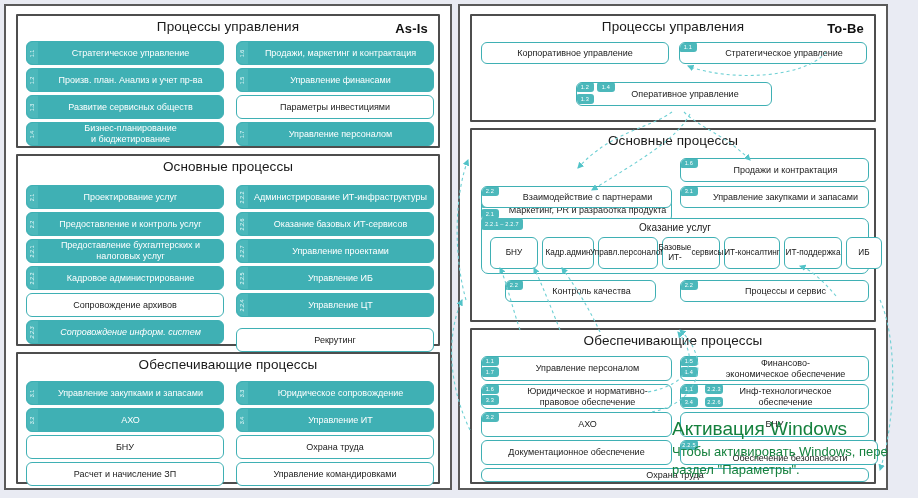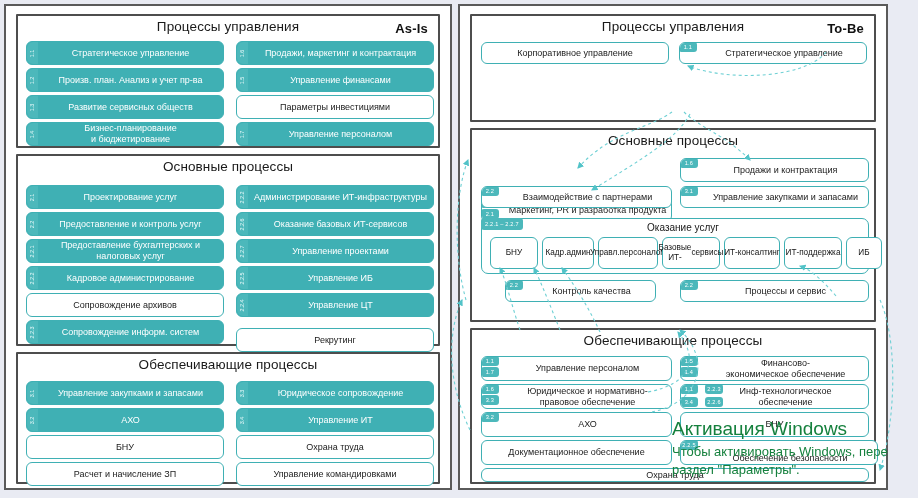--- a/index.html
+++ b/index.html
@@ -78,21 +78,21 @@
 
   
   .svc{
     position:absolute;box-sizing:border-box;background:#fff;
     border:1.2px solid #3fb0b4;border-radius:6px;
     display:flex;align-items:center;justify-content:center;
     text-align:center;font-size:8.2px;line-height:10px;color:#141414;
   }
   .svc-wrap{
     position:absolute;box-sizing:border-box;background:#fff;
-    border:1.2px solid #3fb0b4;border-radius:7px;padding-left:8px;
+    border:1.2px solid #3fb0b4;border-radius:7px;
   }
   .svc-title{
     position:absolute;width:100%;text-align:center;font-size:10px;color:#171717;top:3px;
   }
 
   
   .arrows{position:absolute;left:0;top:0;width:918px;height:498px;pointer-events:none;}
 
   
   .wm{position:absolute;color:#15803d;pointer-events:none;white-space:nowrap;}
@@ -183,21 +183,21 @@
           </div>
           <div class="pbox filled hasbadge" style="left: 8px; top: 110px; width: 198px; height: 24px;">
             <div class="vbadge">
               <span>2.2.2</span>
             </div>
             <div class="lbl"><span>Кадровое администрирование</span></div>
           </div>
           <div class="pbox hollow" style="left: 8px; top: 137px; width: 198px; height: 24px;">
             <div class="lbl"><span>Сопровождение архивов</span></div>
           </div>
-          <div class="pbox filled hasbadge" style="left: 8px; top: 164px; width: 198px; height: 24px;">
+          <div class="pbox filled hasbadge" style="left: 8px; top: 164px; width: 198px; height: 24px; font-style: italic;">
             <div class="vbadge">
               <span>2.2.3</span>
             </div>
             <div class="lbl"><span>Сопровождение информ. систем</span></div>
           </div>
           <div class="pbox filled hasbadge" style="left: 218px; top: 29px; width: 198px; height: 24px;">
             <div class="vbadge">
               <span>2.2.2</span>
             </div>
             <div class="lbl"><span>Администрирование ИТ-инфраструктуры</span></div>
@@ -276,20 +276,26 @@
     <div id="tobe-root">
         <div class="group" style="left: 10px; top: 8px; width: 406px; height: 108px;">
           <div class="group-title">Процессы управления</div>
           <div class="stage-tag">To-Be</div>
           <div class="pbox hollow" style="left: 9px; top: 26px; width: 188px; height: 22px;">
             <div class="lbl"><span>Корпоративное управление</span></div>
           </div>
           <div class="pbox hollow" style="left: 207px; top: 26px; width: 188px; height: 22px;">
             <div class="lbl" style="margin-left: 22px;"><span>Стратегическое управление</span></div>
             <div class="hbadge" style="left: -1px; top: -1px;">1.1</div>
+          </div>
+          <div class="pbox hollow" style="left: 104px; top: 66px; width: 196px; height: 24px;">
+            <div class="lbl" style="margin-left: 22px;"><span>Оперативное управление</span></div>
+            <div class="hbadge" style="left: -1px; top: -1px;">1.2</div>
+            <div class="hbadge" style="left: 20px; top: -1px;">1.4</div>
+            <div class="hbadge" style="left: -1px; top: 11px;">1.3</div>
           </div>
         </div>
         <div class="group" style="left: 10px; top: 122px; width: 406px; height: 194px;">
           <div class="group-title">Основные процессы</div>
           <div class="pbox hollow" style="left: 9px; top: 28px; width: 191px; height: 24px; margin-top: 40px;">
             <div class="lbl" style="margin-left: 22px;"><span>Маркетинг, PR и разработка продукта</span></div>
             <div class="hb-stack">
               <div class="hbadge">1.6</div>
               <div class="hbadge">2.1</div>
             </div>

